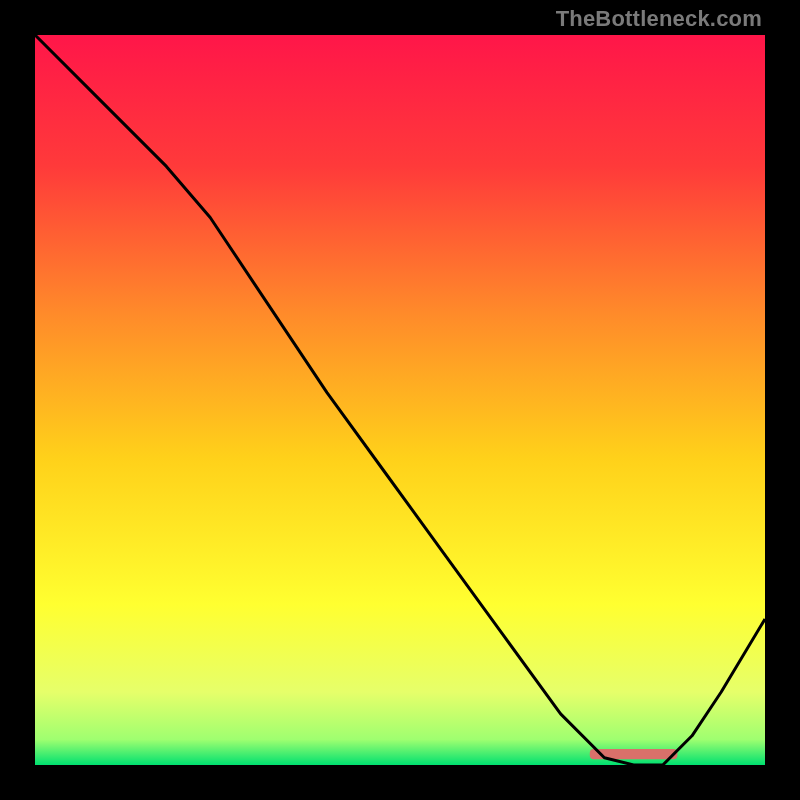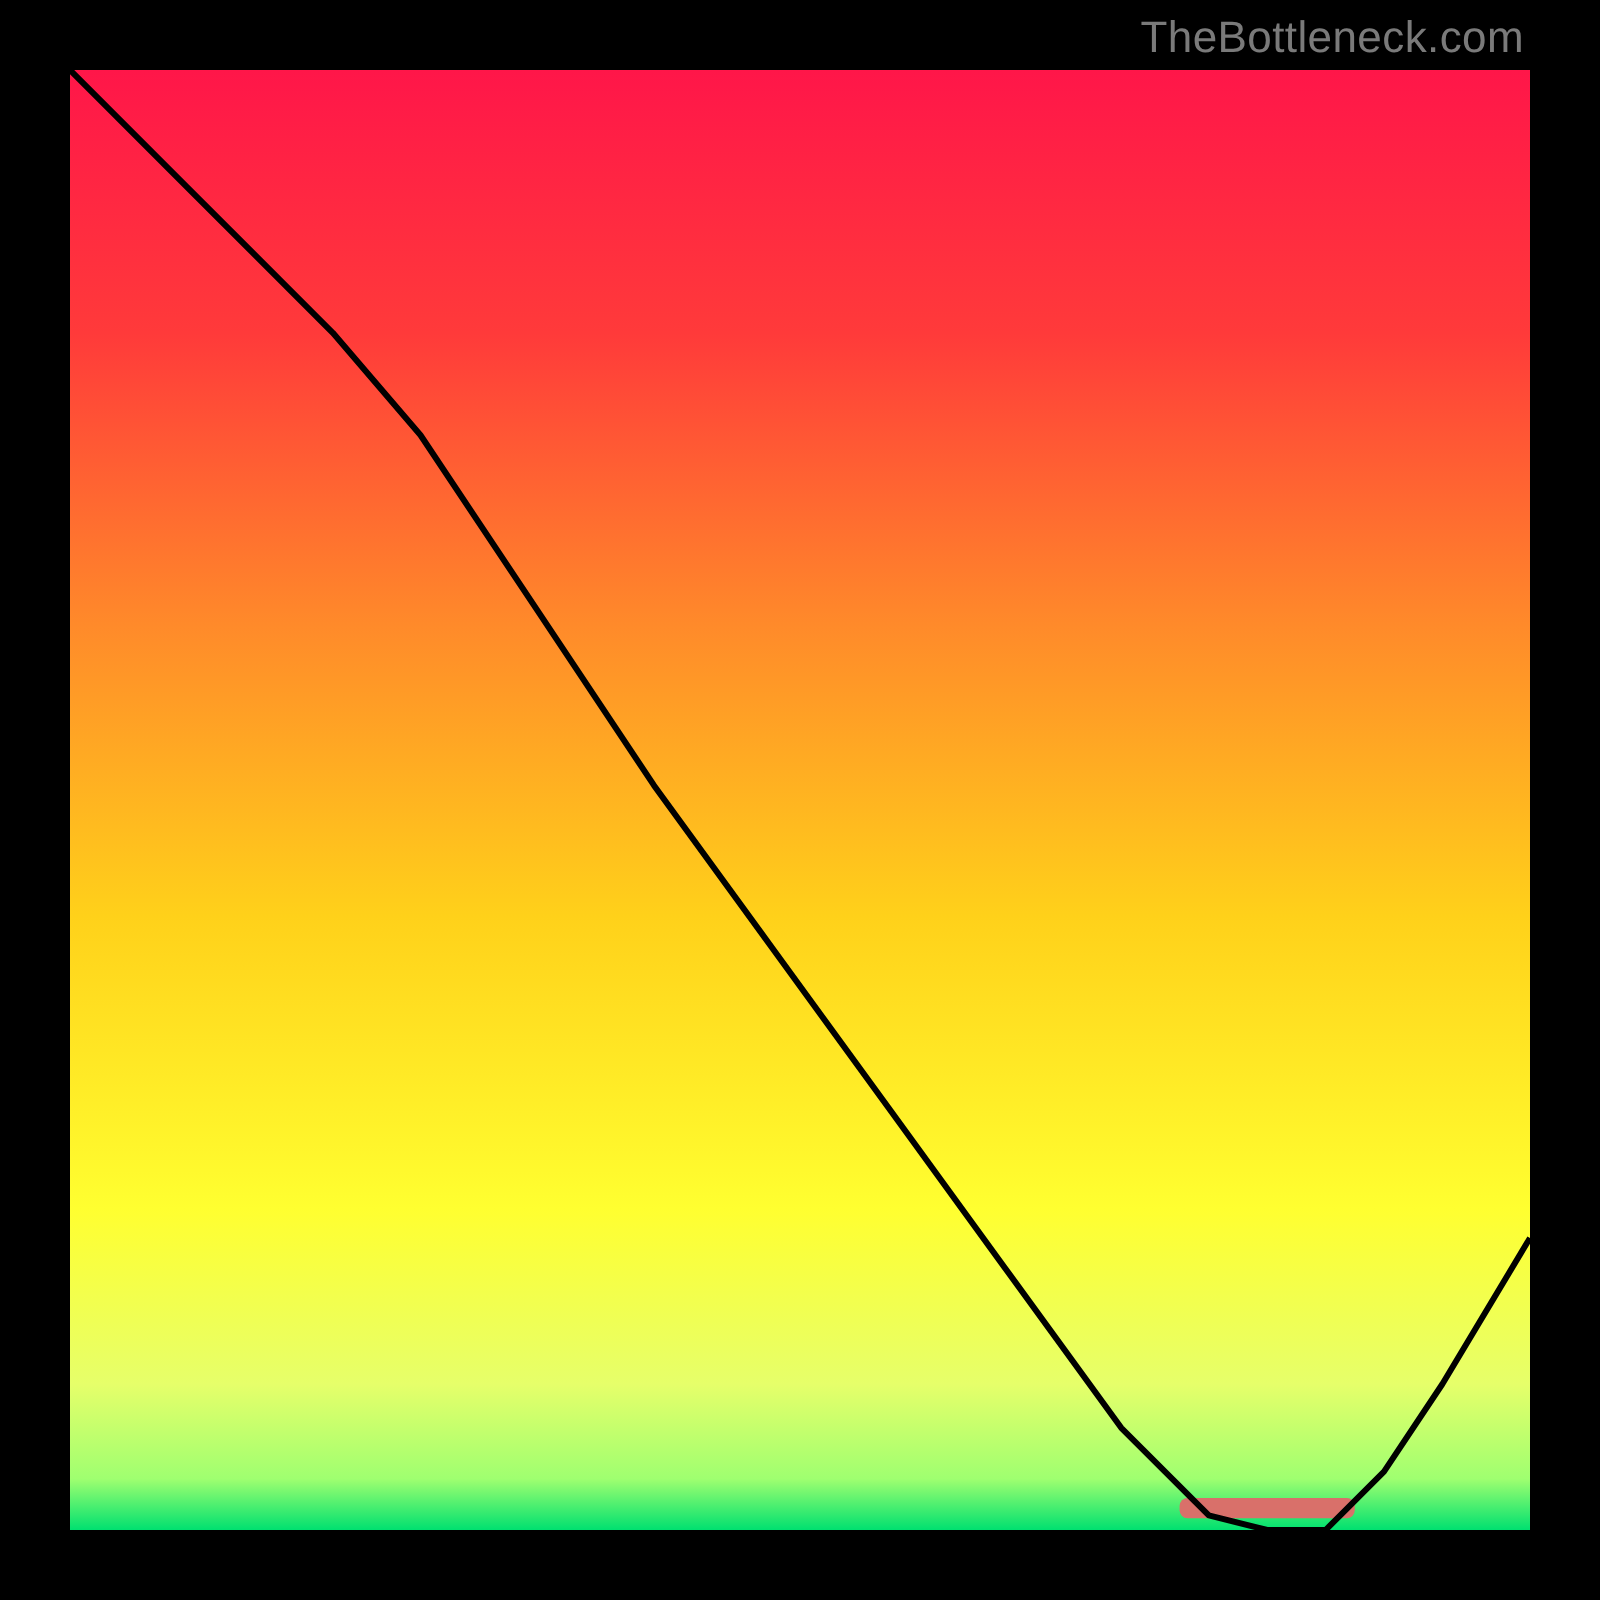--- a/index.html
+++ b/index.html
@@ -25,21 +25,21 @@
     top: 0;
     width: 730px;
     height: 730px;
   }
   .watermark {
     position: absolute;
     top: 6px;
     right: 38px;
     color: #7a7a7a;
     font-size: 22px;
-    font-weight: 400;
+    font-weight: 700;
     letter-spacing: 0.2px;
   }
   svg { display: block; }
 </style>
 </head>
 <body>
 
 <div class="watermark">TheBottleneck.com</div>
 
 <div class="chart-frame">

